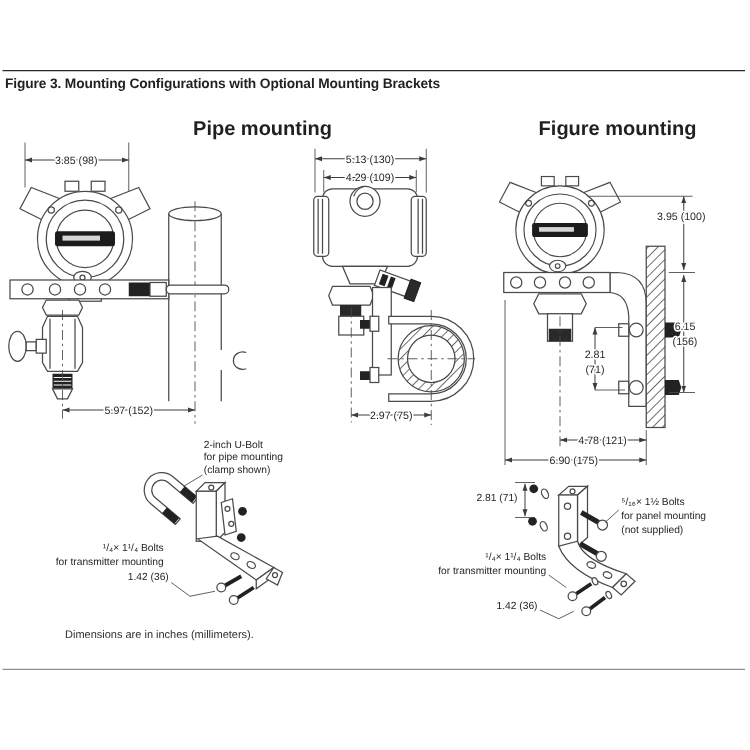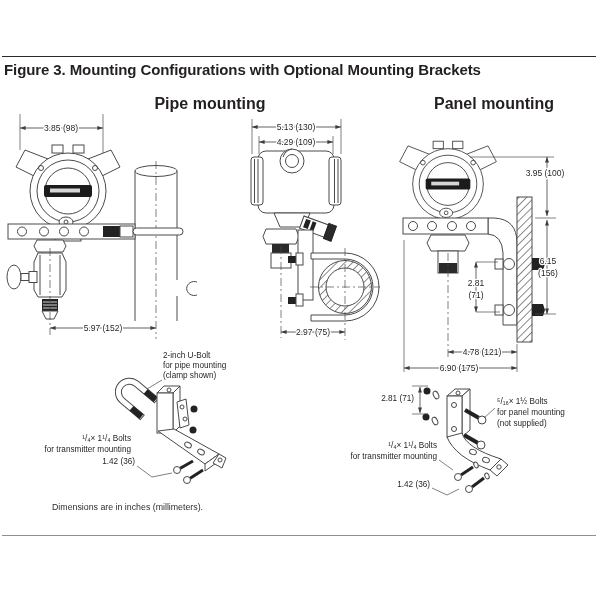--- a/index.html
+++ b/index.html
@@ -1,21 +1,21 @@
 <!DOCTYPE html>
 <html><head>
 <meta charset="utf-8">
 <style>
   html,body{margin:0;padding:0;background:#fff;}
   .page{position:relative;width:600px;height:600px;background:#fff;overflow:hidden;
         font-family:"Liberation Sans","DejaVu Sans",sans-serif;color:#231f20;}
   .rule{position:absolute;left:2px;right:4px;}
   .rule.top{top:56px;height:1.4px;background:#2b2b2b;}
   .rule.bottom{top:535px;height:1.2px;background:#8f8f8f;}
-  .fig-title{position:absolute;left:4px;top:61px;font-size:15px;font-weight:bold;letter-spacing:-0.1px;}
+  .fig-title{position:absolute;left:4px;top:61px;font-size:11px;font-weight:bold;letter-spacing:-0.1px;}
   .h2{position:absolute;top:95px;font-size:16px;font-weight:bold;transform:translateX(-50%);white-space:nowrap;}
   .h2.pipe{left:210px;} .h2.panel{left:494px;}
   .footnote{position:absolute;left:8px;top:502px;font-size:8.8px;color:#2e2e2e;padding-left:44px;}
   svg text{font-family:"Liberation Sans","DejaVu Sans",sans-serif;}
   .dt{font-size:8.5px;fill:#231f20;paint-order:stroke;stroke:#fff;stroke-width:2.6px;
       stroke-linejoin:round;text-anchor:middle;}
   .lb{font-size:8.2px;fill:#231f20;paint-order:stroke;stroke:#fff;stroke-width:2.2px;stroke-linejoin:round;}
   .ln{fill:none;stroke:#4a4a4a;stroke-width:1;}
   .fw{fill:#fff;stroke:#4a4a4a;stroke-width:1;}
   .fd{fill:#222;stroke:none;}
@@ -24,21 +24,21 @@
   .cl{fill:none;stroke:#4a4a4a;stroke-width:0.7;stroke-dasharray:8 3 2 3;}
   .ldr{fill:none;stroke:#4a4a4a;stroke-width:0.7;}
 </style>
 </head>
 <body>
 
 <div class="page">
   <div class="rule top"></div>
   <div class="fig-title">Figure 3. Mounting Configurations with Optional Mounting Brackets</div>
   <div class="h2 pipe">Pipe mounting</div>
-  <div class="h2 panel">Panel mounting</div>
+  <div class="h2 panel">Figure mounting</div>
 
   <svg width="600" height="600" viewBox="0 0 600 600">
     <defs>
       <marker id="ah" markerWidth="8" markerHeight="7" refX="7" refY="3.5" orient="auto-start-reverse">
         <path d="M0,1 L7,3.5 L0,6 Z" fill="#3c3c3c"></path>
       </marker>
       <pattern id="hatch" width="5.5" height="5.5" patternUnits="userSpaceOnUse" patternTransform="rotate(45)">
         <rect width="5.5" height="5.5" fill="#fff"></rect>
         <line x1="0" y1="0" x2="0" y2="5.5" stroke="#5a5a5a" stroke-width="1.4"></line>
       </pattern>

